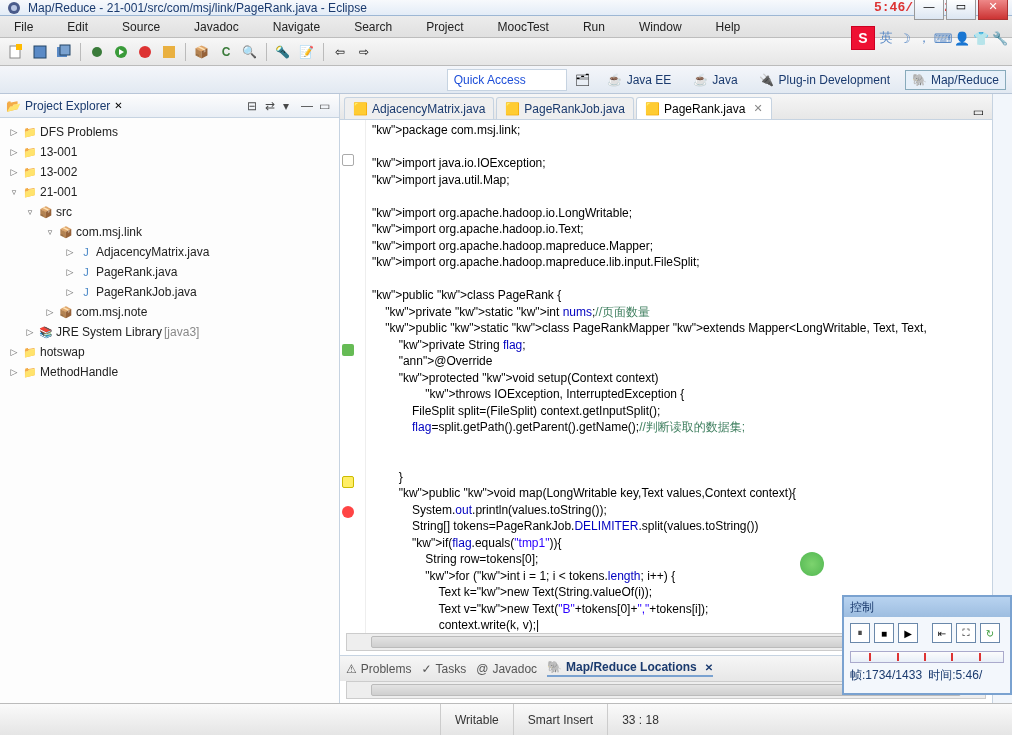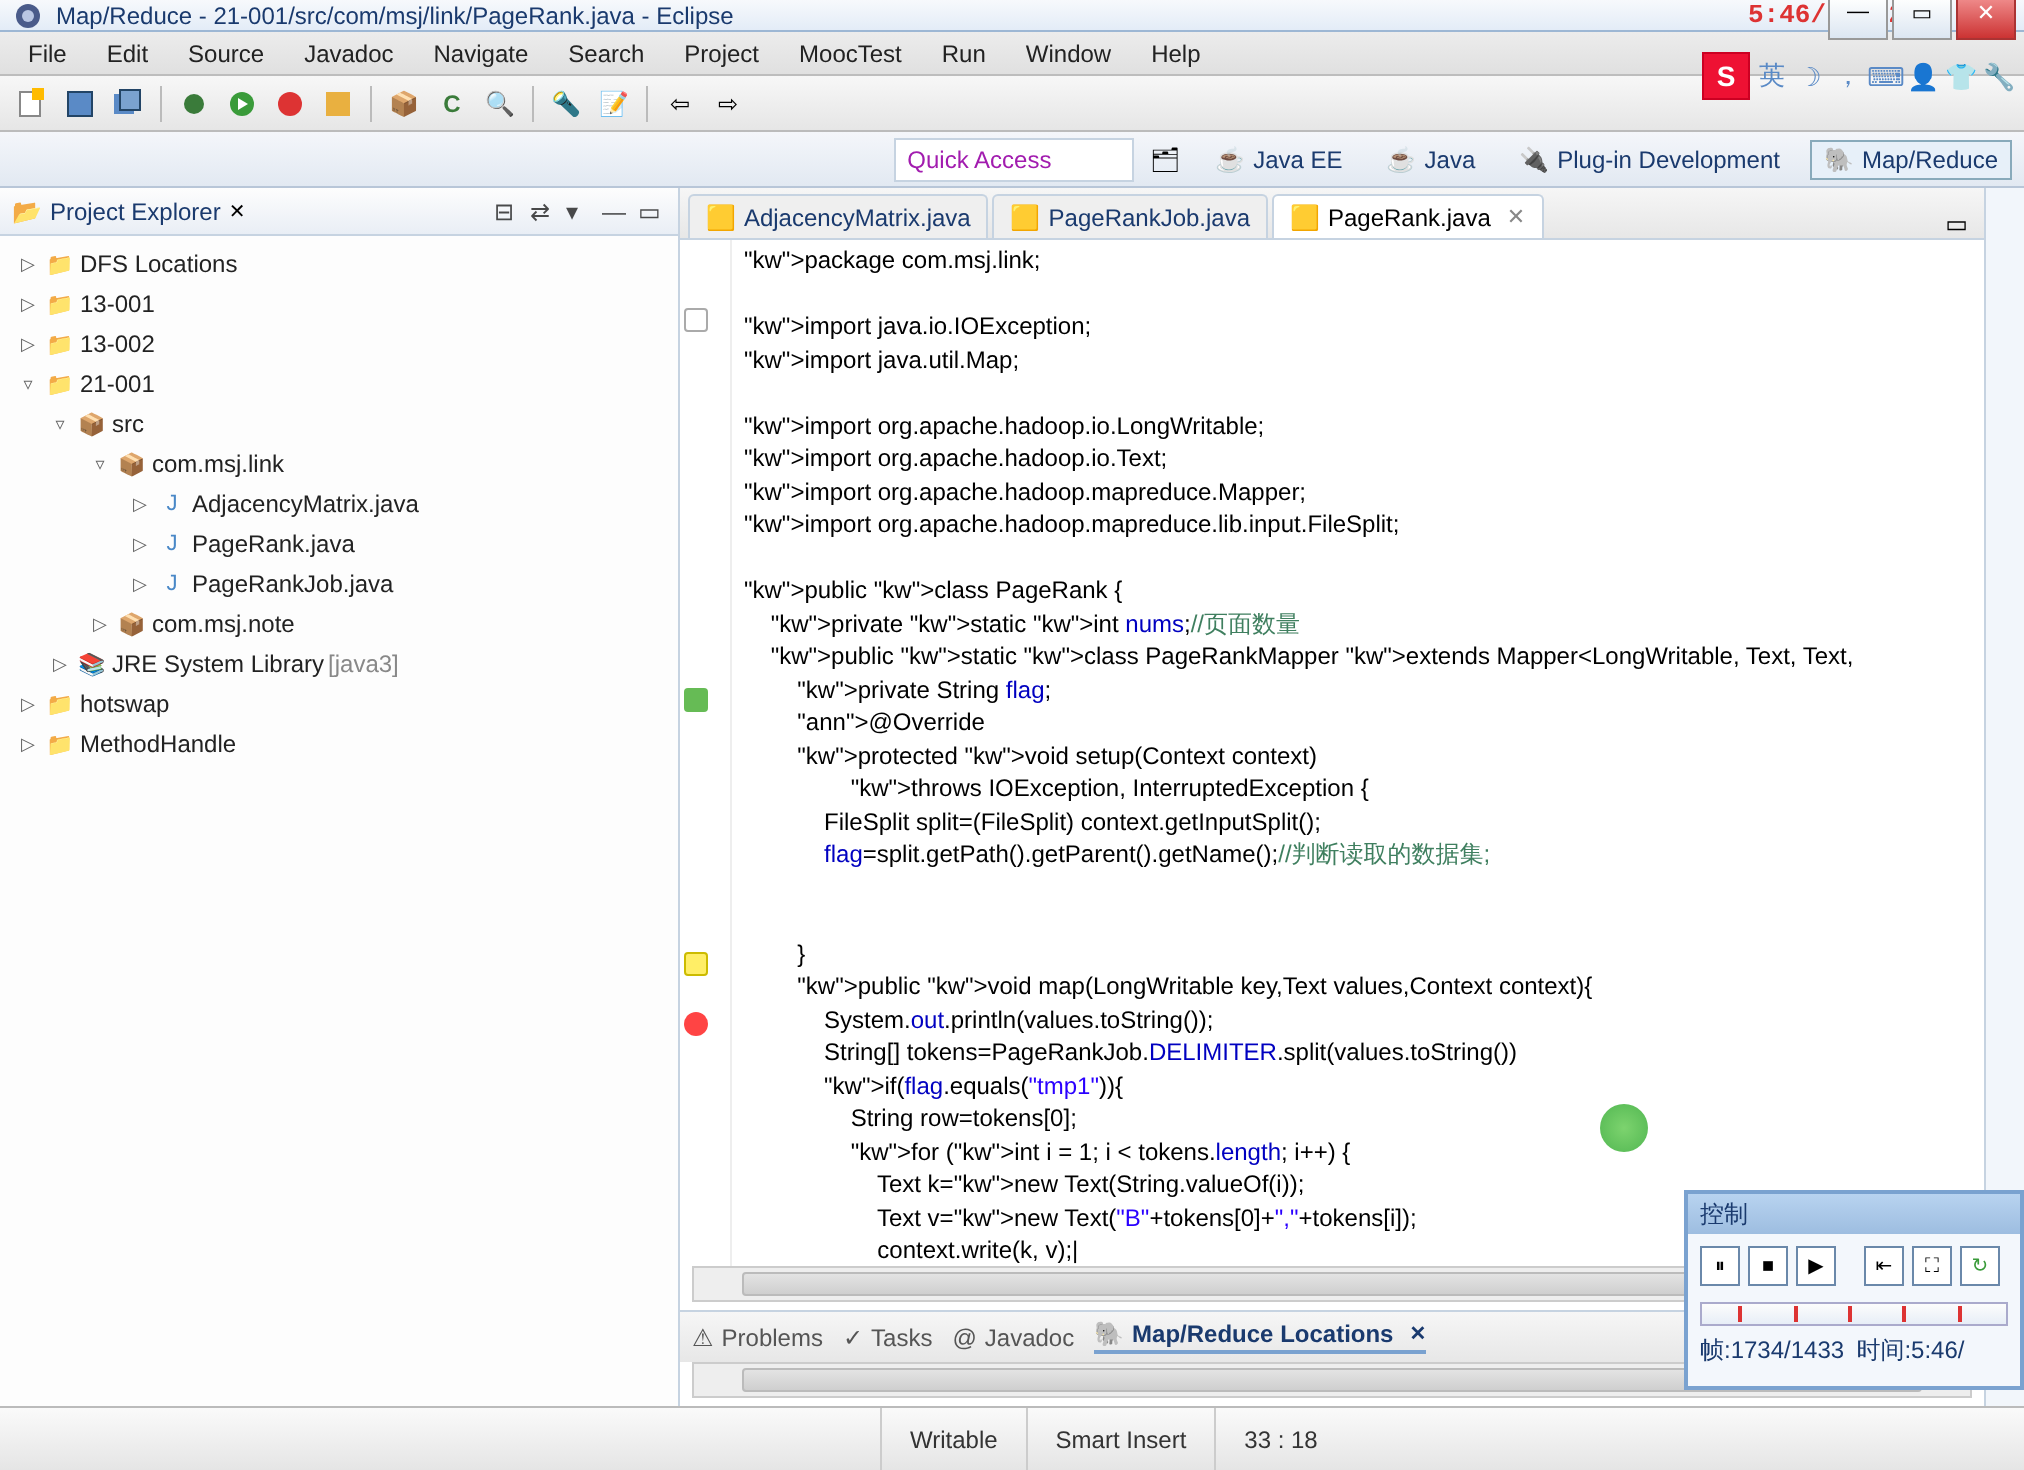--- a/index.html
+++ b/index.html
@@ -6,26 +6,26 @@
 body { background: #f0f0f0; width: 1012px; height: 735px; overflow: hidden; position: relative; }
 .titlebar { height: 16px; background: linear-gradient(#f7f9fc,#e3ecf7); border-bottom: 1px solid #9db7d4; display: flex; align-items: center; padding: 0 6px; }
 .titlebar .icon { width: 16px; height: 16px; margin-right: 6px; }
 .titlebar .title { color: #1a3a6e; flex: 1; }
 .win-ctrl { display: flex; gap: 2px; position: absolute; right: 4px; top: 0; }
 .win-btn { width: 30px; height: 20px; border: 1px solid #999; border-top: none; background: linear-gradient(#fdfefe,#dce6f2); text-align: center; font-size: 11px; }
 .win-btn.close { background: linear-gradient(#e88,#c33); color: #fff; border-color: #a33; }
 .sg-bar { position: absolute; right: 4px; top: 26px; display: flex; align-items: center; gap: 3px; }
 .sg-box { width: 24px; height: 24px; background: #e13; border: 1px solid #c02; display:flex;align-items:center;justify-content:center;color:#fff;font-weight:bold;font-size:14px;}
 .sg-icon { width: 16px; height: 16px; display:flex;align-items:center;justify-content:center; color:#5a8ac6; font-size:13px;}
-.menubar { height: 22px; background: linear-gradient(#ececec,#e0e0e0); border-bottom: 1px solid #bdbdbd; display: flex; align-items: center; padding: 0 4px; gap: 0; }
+.menubar { height: 22px; background: linear-gradient(#ececec,#e0e0e0); border-bottom: 1px solid #bdbdbd; display: flex; align-items: center; padding: 0 4px; gap: 14px; }
 .menu-item { padding: 2px 10px; color: #222; }
 .toolbar { height: 28px; background: linear-gradient(#f7f7f7,#e6e6e6); border-bottom: 1px solid #bbb; display: flex; align-items: center; padding: 0 6px; gap: 4px; }
 .tb-btn { width: 20px; height: 20px; border: none; background: none; display:flex;align-items:center;justify-content:center; }
 .tb-sep { width: 1px; height: 18px; background: #bbb; margin: 0 2px; }
-.quick-access { border: 1px solid #c6d3e1; background: #fff; height: 22px; padding: 0 6px; color: #a21caf; width: 120px; margin-left: 20px; display:flex;align-items:center;}
+.quick-access { border: 1px solid #c6d3e1; background: #fff; height: 22px; padding: 0 6px; color: #1d4ed8; width: 120px; margin-left: 20px; display:flex;align-items:center;}
 .persp-row { display:flex; align-items:center; gap:8px; padding: 0 6px; }
 .persp-btn { display:flex;align-items:center; gap:4px; padding:2px 6px; border:1px solid transparent; color:#1a3a6e;}
 .persp-btn.active { border:1px solid #8ab; background:#e7f0f9; }
 .workbench { display: flex; height: calc(100% - 28px - 22px - 28px - 28px - 20px); }
 .sidebar { width: 340px; border-right: 1px solid #c6d3e1; background: #fdfdfd; display:flex;flex-direction:column; }
 .view-header { height: 24px; background: linear-gradient(#fdfdfd,#e9eef5); border-bottom: 1px solid #c6d3e1; display:flex;align-items:center;padding:0 6px; gap:4px;}
 .view-header .name { color:#1a3a6e; font-weight: normal; }
 .vh-spacer { flex:1; }
 .vh-icon { width:14px;height:14px; opacity:.7; }
 .tree { padding: 4px 2px; overflow:auto; flex:1;}
@@ -204,21 +204,21 @@
       <span class="vh-icon">⊟</span>
       <span class="vh-icon">⇄</span>
       <span class="vh-icon">▾</span>
       <span class="vh-icon">—</span>
       <span class="vh-icon">▭</span>
     </div>
     <div class="tree" id="tree">
         <div class="tree-row indent0">
           <span class="twisty">▷</span>
           <span class="ficon" style="color: rgb(74, 136, 199);">📁</span>
-          <span class="lbl">DFS Locations</span>
+          <span class="lbl">DFS Problems</span>
         </div>
         <div class="tree-row indent0">
           <span class="twisty">▷</span>
           <span class="ficon" style="color: rgb(224, 176, 64);">📁</span>
           <span class="lbl">13-001</span>
         </div>
         <div class="tree-row indent0">
           <span class="twisty">▷</span>
           <span class="ficon" style="color: rgb(224, 176, 64);">📁</span>
           <span class="lbl">13-002</span>

